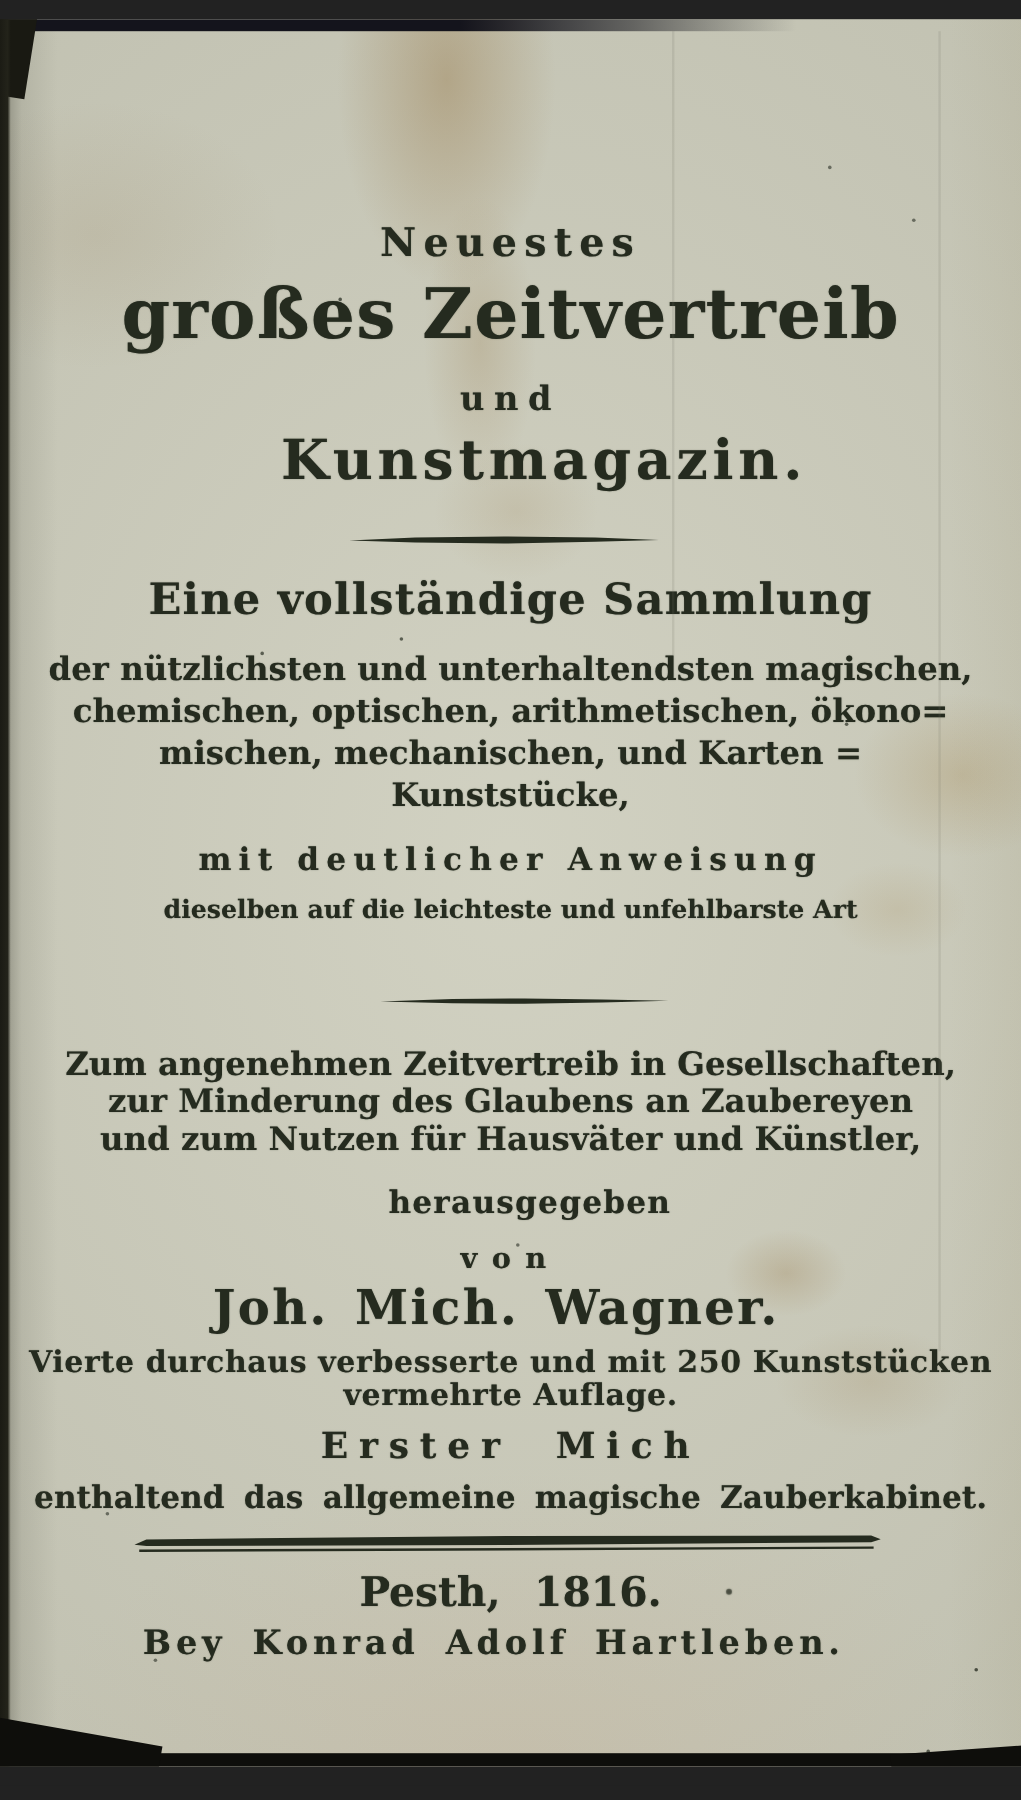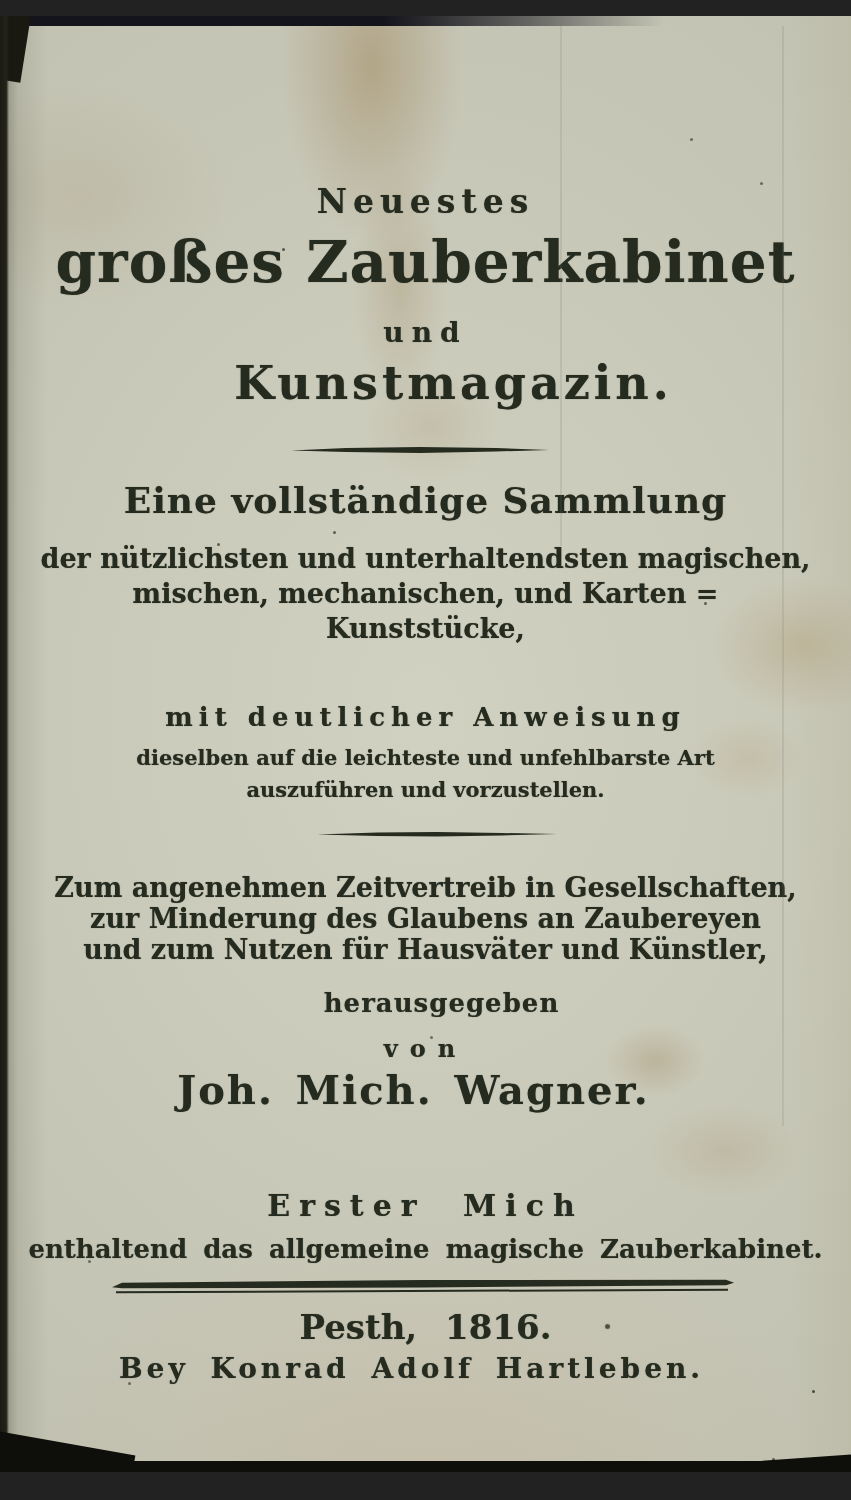--- a/index.html
+++ b/index.html
@@ -104,61 +104,65 @@
       148px 788px 0 0 rgba(42,47,36,0.6);
   }
   .fill-ink{fill:#252b1f;}
 </style>
 </head>
 <body>
 
 <div class="page">
 
   <div class="txt series">Neuestes</div>
-  <div class="txt main-title">großes Zauberkabinet</div>
+  <div class="txt main-title">großes Zeitvertreib</div>
   <div class="txt conj">und</div>
   <div class="txt second-title">Kunstmagazin.</div>
 
   <div class="rule rule-top">
     <svg width="258" height="10" viewBox="0 0 258 10">
       <polygon class="fill-ink" points="0,5.5 55,3 129,2 205,3 258,5 205,6.5 129,8 55,7"></polygon>
     </svg>
   </div>
 
   <div class="txt eine">Eine vollständige Sammlung</div>
 
   <div class="txt sublines stack">
     <span>der nützlichsten und unterhaltendsten magischen,</span>
+    <span>chemischen, optischen, arithmetischen, ökono=</span>
     <span>mischen, mechanischen, und Karten =</span>
     <span>Kunststücke,</span>
   </div>
 
   <div class="txt instr-head">mit deutlicher Anweisung</div>
 
   <div class="txt instrlines stack">
     <span>dieselben auf die leichteste und unfehlbarste Art</span>
-    <span>auszuführen und vorzustellen.</span>
   </div>
 
   <div class="rule rule-middle">
     <svg width="240" height="8" viewBox="0 0 240 8">
       <polygon class="fill-ink" points="0,4.5 60,2.5 120,2 185,3 240,4 185,5.5 120,6.5 60,6"></polygon>
     </svg>
   </div>
 
   <div class="txt zumlines stack">
     <span>Zum angenehmen Zeitvertreib in Gesellschaften,</span>
     <span>zur Minderung des Glaubens an Zaubereyen</span>
     <span>und zum Nutzen für Hausväter und Künstler,</span>
   </div>
 
   <div class="txt herausg">herausgegeben</div>
   <div class="txt von">von</div>
   <div class="txt author">Joh. Mich. Wagner.</div>
 
+  <div class="txt vierte stack">
+    <span>Vierte durchaus verbesserte und mit 250 Kunststücken</span>
+    <span>vermehrte Auflage.</span>
+  </div>
 
   <div class="txt erster">Erster Mich</div>
   <div class="txt enthalt">enthaltend das allgemeine magische Zauberkabinet.</div>
 
   <div class="rule rule-thick">
     <svg width="622" height="14" viewBox="0 0 622 14">
       <polygon class="fill-ink" points="0,7 10,2.5 310,1 614,2 622,5 614,7.5 310,8.5 10,8"></polygon>
       <rect class="fill-ink" x="4" y="11" width="612" height="2"></rect>
     </svg>
   </div>

